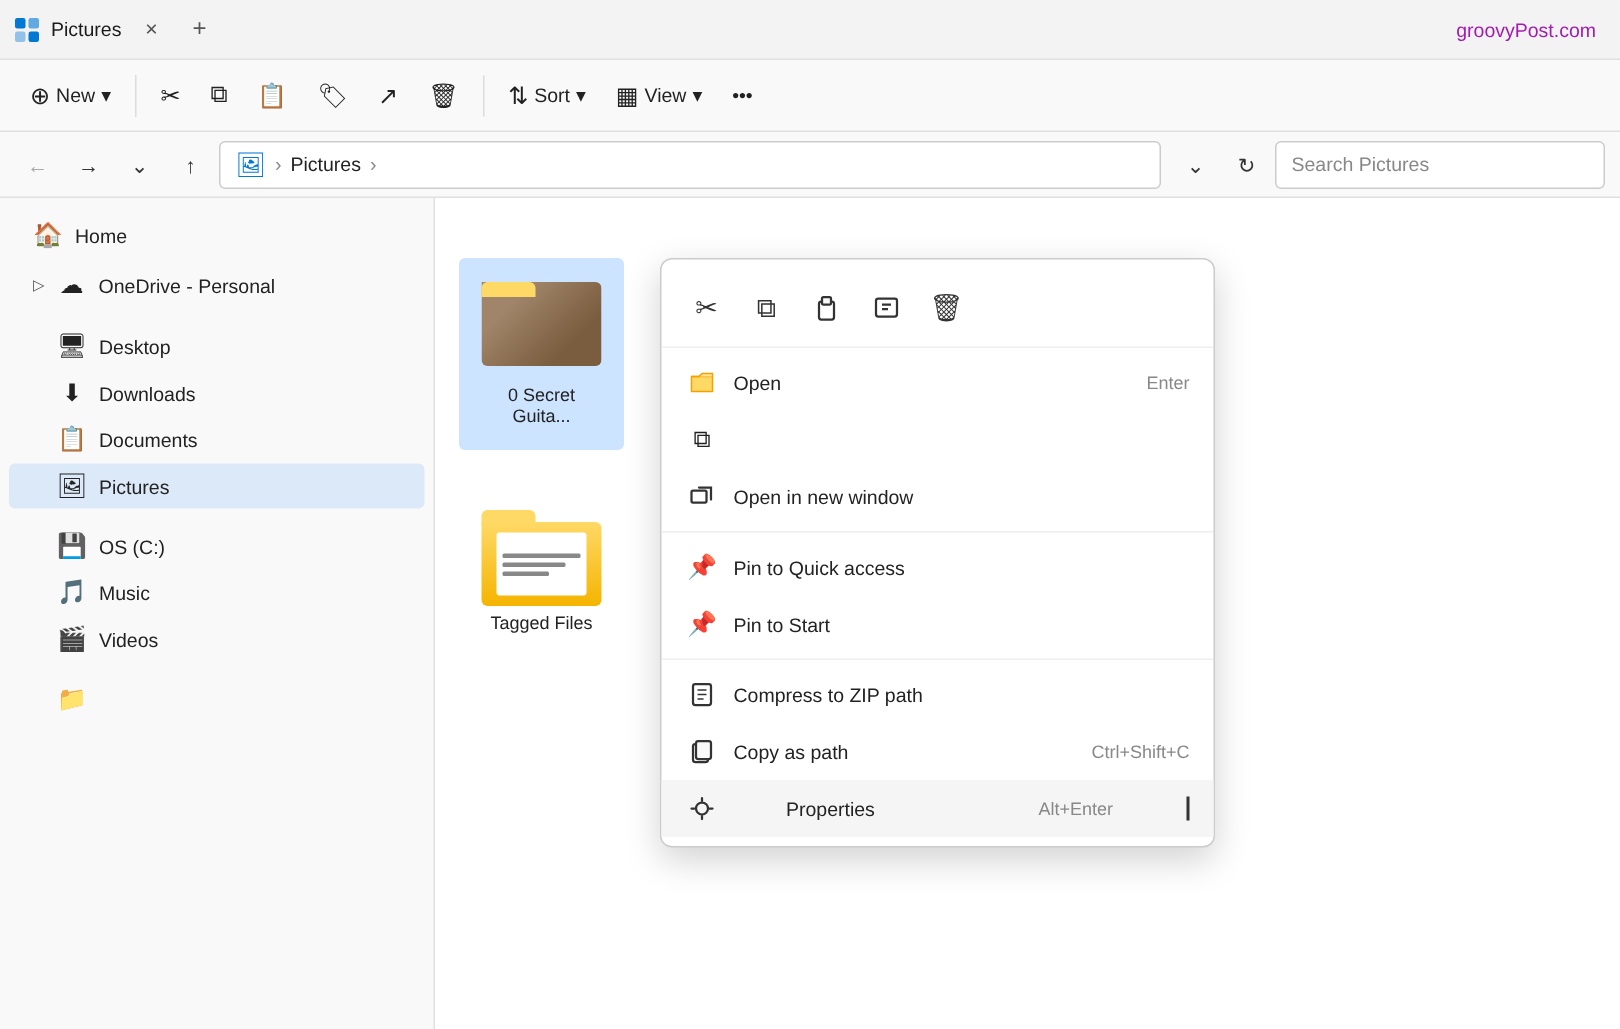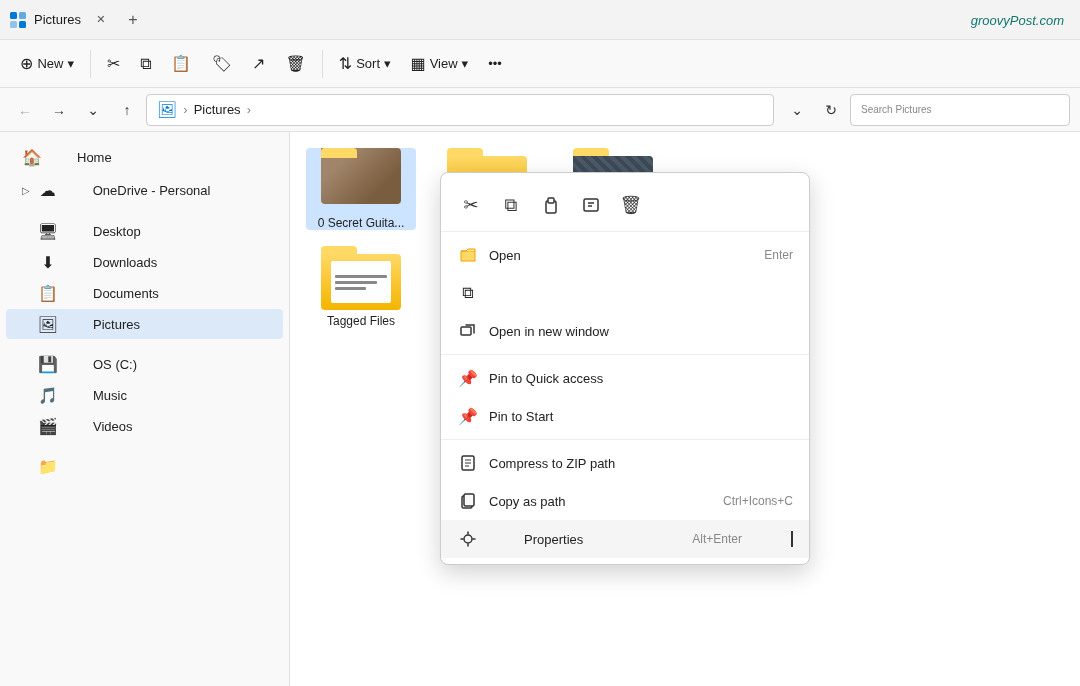--- a/index.html
+++ b/index.html
@@ -8,21 +8,21 @@
     
     .title-bar {
       display: flex; align-items: center; background: #f3f3f3; height: 40px;
       padding: 0 8px; border-bottom: 1px solid #e0e0e0; position: relative;
     }
     .title-bar-left { display: flex; align-items: center; gap: 6px; }
     .title-bar-icon { width: 20px; height: 20px; display: flex; align-items: center; justify-content: center; }
     .title-bar-title { font-size: 13px; color: #1a1a1a; }
     .tab-close { width: 28px; height: 20px; display: flex; align-items: center; justify-content: center; border-radius: 4px; cursor: pointer; font-size: 11px; color: #555; }
     .tab-add { width: 28px; height: 20px; display: flex; align-items: center; justify-content: center; border-radius: 4px; cursor: pointer; font-size: 16px; color: #555; margin-left: 4px; }
-    .watermark { position: absolute; right: 16px; top: 50%; transform: translateY(-50%); font-size: 13px; color: #0f766e; font-style: italic; }
+    .watermark { position: absolute; right: 16px; top: 50%; transform: translateY(-50%); font-size: 13px; color: #a21caf; }
 
     
     .toolbar {
       display: flex; align-items: center; background: #f9f9f9; height: 48px;
       padding: 0 12px; border-bottom: 1px solid #e0e0e0; gap: 4px;
     }
     .toolbar-btn {
       display: flex; align-items: center; gap: 4px; padding: 5px 8px;
       border-radius: 4px; cursor: pointer; color: #222; font-size: 13px;
       border: none; background: transparent;
@@ -46,51 +46,51 @@
       background: #fff; border: 1px solid #ccc; border-radius: 4px;
       padding: 0 10px; gap: 6px; font-size: 13px;
     }
     .address-icon { font-size: 16px; color: #0078d4; }
     .address-separator { color: #888; }
     .address-text { color: #222; }
     .address-right { display: flex; align-items: center; gap: 4px; margin-left: 4px; }
     .search-box {
       width: 220px; height: 32px; display: flex; align-items: center;
       background: #fff; border: 1px solid #ccc; border-radius: 4px;
-      padding: 0 10px; font-size: 10px; color: #888;
+      padding: 0 10px; font-size: 13px; color: #888;
     }
 
     
     .main-layout { display: flex; height: calc(686px - 40px - 48px - 44px); }
 
     
     .sidebar {
       width: 290px; background: #f9f9f9; border-right: 1px solid #e0e0e0;
       overflow-y: auto; padding: 8px 0; flex-shrink: 0;
     }
     .sidebar-item {
       display: flex; align-items: center; gap: 8px; padding: 6px 16px;
       cursor: pointer; border-radius: 4px; margin: 1px 6px; font-size: 13px; color: #222;
     }
     .sidebar-item-icon { width: 20px; height: 20px; display: flex; align-items: center; justify-content: center; font-size: 16px; flex-shrink: 0; }
-    .sidebar-item-label { flex: 1; margin-left: 27px; }
+    .sidebar-item-label { flex: 1; }
     .sidebar-pin { font-size: 12px; color: #888; opacity: 0; }
     .sidebar-expand { font-size: 10px; color: #555; }
     .sidebar-group-item {
       display: flex; align-items: center; gap: 8px; padding: 5px 16px 5px 32px;
       cursor: pointer; border-radius: 4px; margin: 1px 6px; font-size: 13px; color: #222;
     }
     .sidebar-group-item.active { background: #dce9f8; }
 
     
     .content-area {
       flex: 1; background: #fff; padding: 16px; overflow: hidden; position: relative;
     }
     .files-grid { display: flex; flex-wrap: wrap; gap: 16px; }
-    .file-item { display: flex; flex-direction: column; align-items: center; width: 110px; cursor: pointer; padding: 0; border-radius: 4px; }
+    .file-item { display: flex; flex-direction: column; align-items: center; width: 110px; cursor: pointer; padding: 16px; border-radius: 4px; margin-top: 24px; }
     .folder-icon { width: 80px; height: 64px; position: relative; }
     .folder-body {
       width: 80px; height: 56px; background: linear-gradient(180deg, #ffd966 0%, #f4b400 100%);
       border-radius: 0 4px 4px 4px; position: absolute; bottom: 0;
     }
     .folder-tab {
       width: 36px; height: 10px; background: #ffd966; border-radius: 4px 4px 0 0;
       position: absolute; top: 0; left: 0;
     }
     .file-label { font-size: 12px; color: #222; text-align: center; margin-top: 4px; word-break: break-word; }
@@ -377,21 +377,21 @@
         <span class="ctx-item-label">Compress to ZIP path</span>
       </div>
       <div class="ctx-item">
         <div class="ctx-item-icon">
           <svg width="18" height="18" viewBox="0 0 18 18" fill="none">
               <rect x="3" y="4" width="10" height="12" rx="1.5" stroke="#333" stroke-width="1.5"></rect>
               <rect x="5" y="2" width="10" height="12" rx="1.5" stroke="#333" stroke-width="1.5" fill="#f9f9f9"></rect>
             </svg>
         </div>
         <span class="ctx-item-label">Copy as path</span>
-        <span class="ctx-item-shortcut">Ctrl+Icons+C</span>
+        <span class="ctx-item-shortcut">Ctrl+Shift+C</span>
       </div>
       <div class="ctx-item highlighted">
         <div class="ctx-item-icon">
           <svg width="18" height="18" viewBox="0 0 18 18" fill="none">
               <circle cx="9" cy="9" r="4" stroke="#333" stroke-width="1.5"></circle>
               <path d="M9 2v2M9 14v2M2 9h2M14 9h2" stroke="#333" stroke-width="1.5" stroke-linecap="round"></path>
             </svg>
         </div>
         <span class="ctx-item-label">Properties</span>
         <span class="ctx-item-shortcut">Alt+Enter</span>

